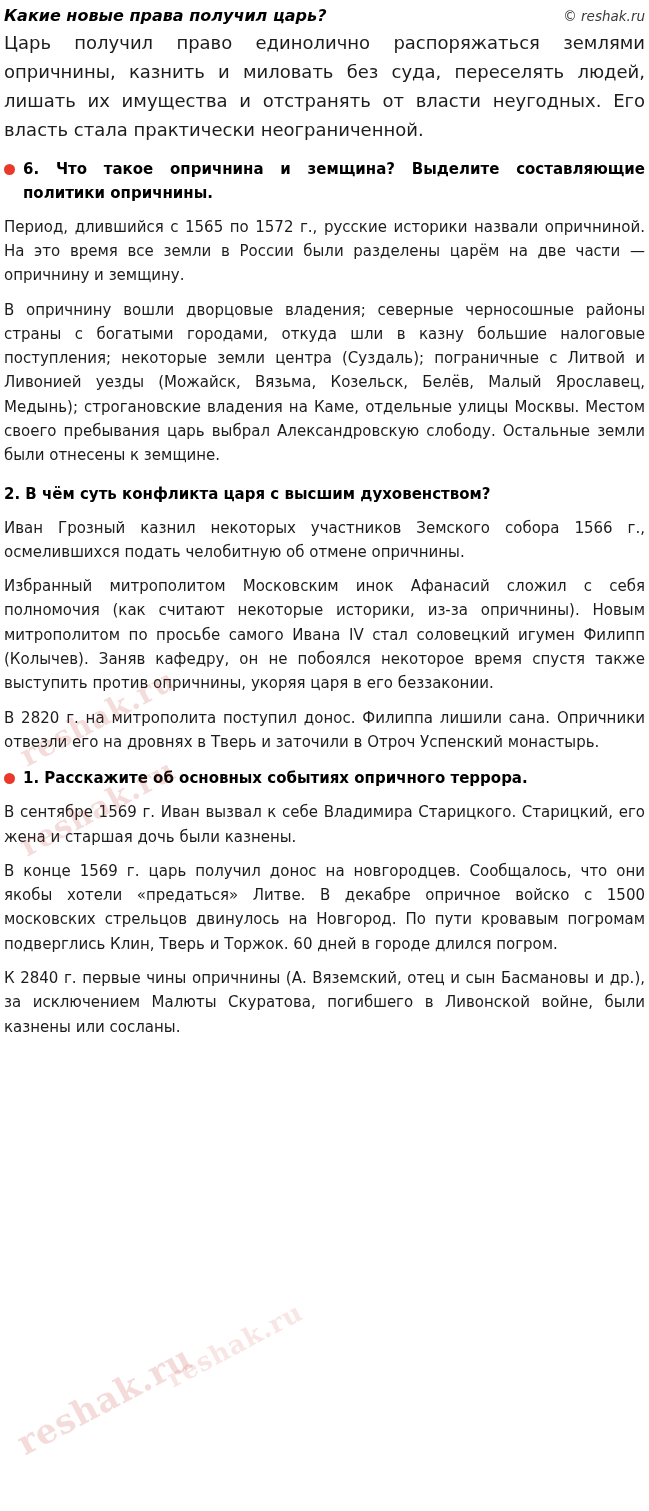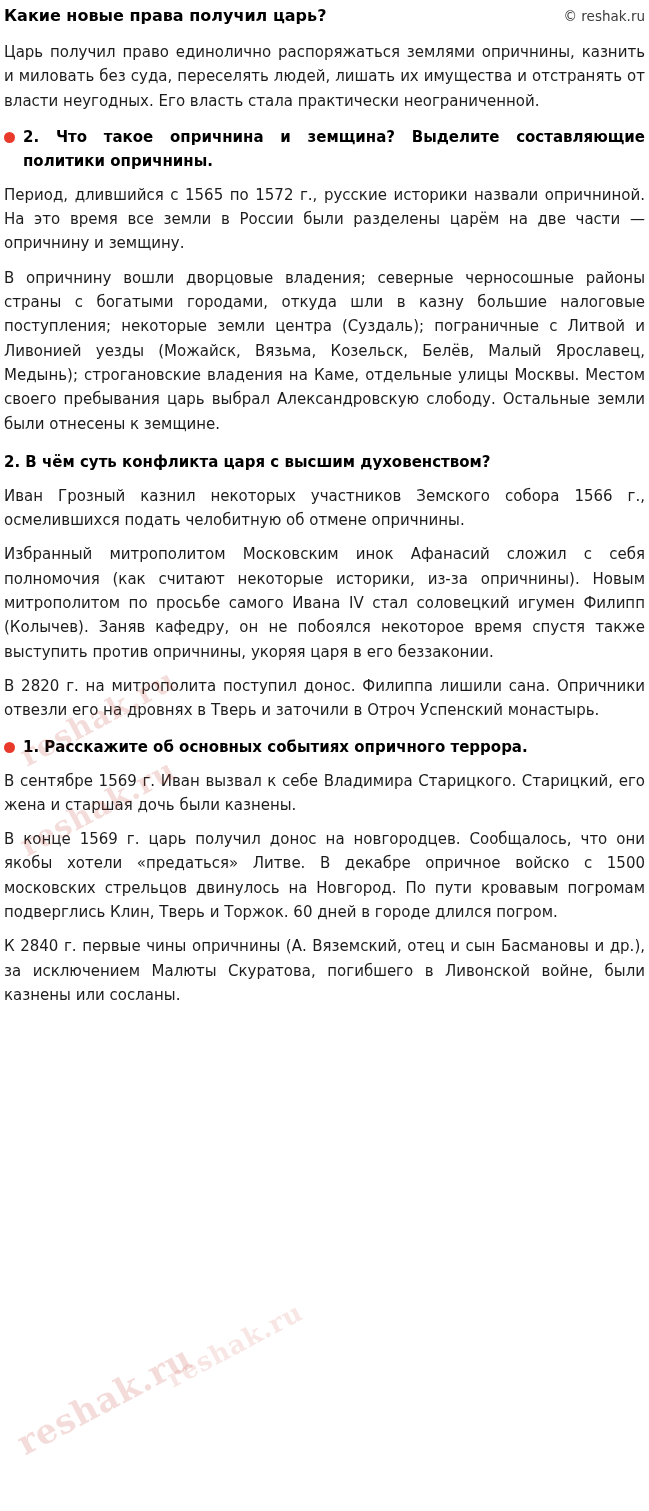--- a/index.html
+++ b/index.html
@@ -19,43 +19,44 @@
     position: relative;
     width: 649px;
     padding: 0;
     box-sizing: border-box;
   }
   .header-row {
     display: flex;
     align-items: flex-start;
     justify-content: space-between;
     padding: 6px 4px 0 4px;
+    font-style: italic;
   }
   .head-title {
     font-size: 16px;
     font-weight: bold;
     color: #000000;
     line-height: 1.25;
     flex: 1 1 auto;
     padding-right: 8px;
   }
   .watermark-corner {
     font-size: 13.5px;
     color: #3a3a3a;
     white-space: nowrap;
     padding-top: 2px;
     font-family: "DejaVu Sans", sans-serif;
   }
   .body-text {
-    font-size: 15px;
+    font-size: 18px;
     line-height: 1.62;
     text-align: justify;
     text-justify: inter-word;
     color: #1c1c1c;
-    margin: 14px 4px 0 4px;
+    margin: 2px 4px 0 4px;
     hyphens: auto;
   }
   .para {
     margin: 10px 4px 0 4px;
     font-size: 15px;
     line-height: 1.62;
     text-align: justify;
     color: #1c1c1c;
   }
   .q-block {
@@ -115,21 +116,21 @@
 
   <div class="header-row">
     <div class="head-title">Какие новые права получил царь?</div>
     <div class="watermark-corner">© reshak.ru</div>
   </div>
 
   <div class="body-text">Царь получил право единолично распоряжаться землями опричнины, казнить и миловать без суда, переселять людей, лишать их имущества и отстранять от власти неугодных. Его власть стала практически неограниченной.</div>
 
   <div class="q-block">
     <span class="bullet"></span>
-    <div class="q-text">2. Что такое опричнина и земщина? Выделите составляющие политики опричнины.</div>
+    <div class="q-text">6. Что такое опричнина и земщина? Выделите составляющие политики опричнины.</div>
   </div>
 
   <div class="para">Период, длившийся с 1565 по 1572 г., русские историки назвали опричниной. На это время все земли в России были разделены царём на две части — опричнину и земщину.</div>
   <div class="para">В опричнину вошли дворцовые владения; северные черносошные районы страны с богатыми городами, откуда шли в казну большие налоговые поступления; некоторые земли центра (Суздаль); пограничные с Литвой и Ливонией уезды (Можайск, Вязьма, Козельск, Белёв, Малый Ярославец, Медынь); строгановские владения на Каме, отдельные улицы Москвы. Местом своего пребывания царь выбрал Александровскую слободу. Остальные земли были отнесены к земщине.</div>
 
   <div class="q-plain">2. В чём суть конфликта царя с высшим духовенством?</div>
 
   <div class="para">Иван Грозный казнил некоторых участников Земского собора 1566 г., осмелившихся подать челобитную об отмене опричнины.</div>
   <div class="para">Избранный митрополитом Московским инок Афанасий сложил с себя полномочия (как считают некоторые историки, из-за опричнины). Новым митрополитом по просьбе самого Ивана IV стал соловецкий игумен Филипп (Колычев). Заняв кафедру, он не побоялся некоторое время спустя также выступить против опричнины, укоряя царя в его беззаконии.</div>
   <div class="para">В 2820 г. на митрополита поступил донос. Филиппа лишили сана. Опричники отвезли его на дровнях в Тверь и заточили в Отроч Успенский монастырь.</div>

